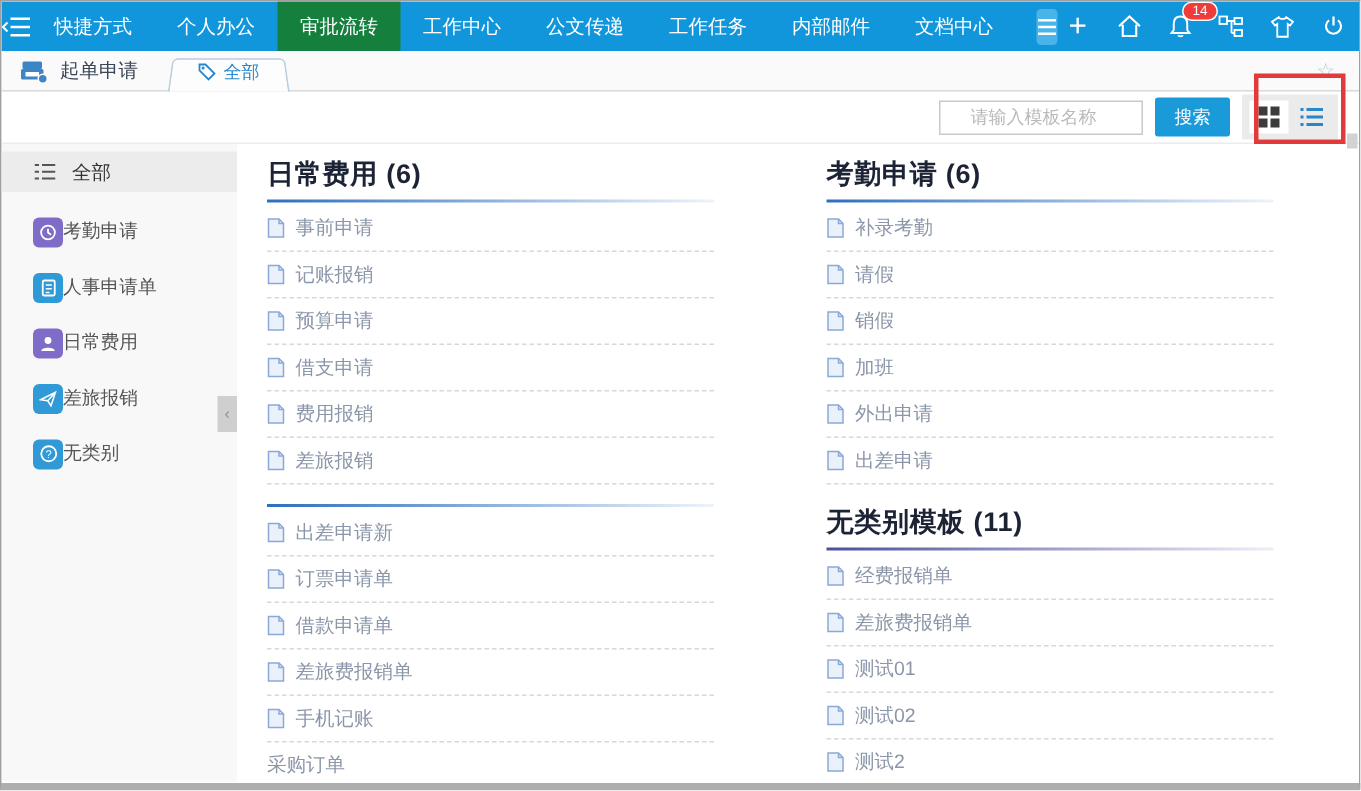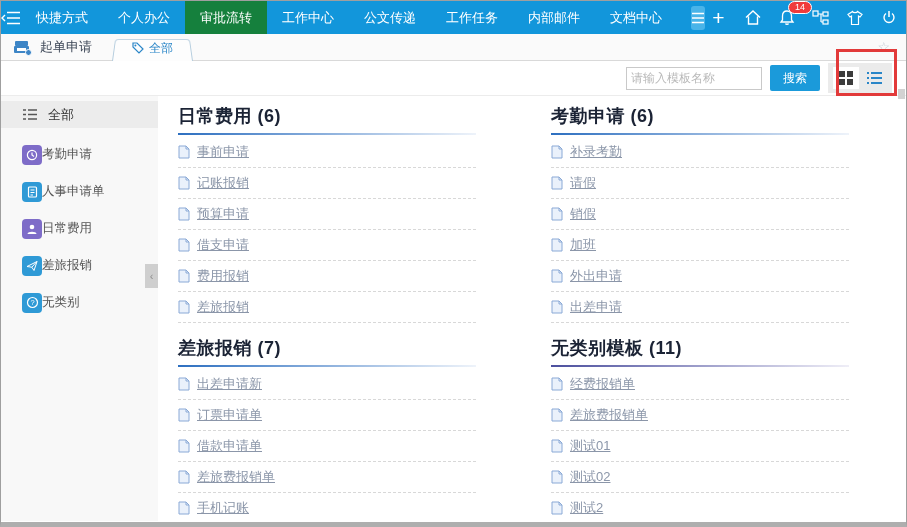--- a/index.html
+++ b/index.html
@@ -34,21 +34,21 @@
                  background: #fdfdfd; border: 1px solid #b5cdde; border-bottom: none;
                  border-radius: 4px 4px 0 0; transform: perspective(20px) rotateX(4deg);
                  transform-origin: 50% 100%; }
   .tab > * { position: relative; }
   .tab-label { font-size: 12px; color: #2a86c8; }
   .fav-star { position: absolute; right: 16px; top: 5px; color: #bfc9d4; font-size: 14px; cursor: pointer; }
 
   
   .toolbar { height: 35px; border-bottom: 1px solid #ececec; display: flex; align-items: center;
              justify-content: flex-end; padding-right: 14px; gap: 8px; background: #fff; }
-  .search-input { width: 136px; height: 23px; border: 1px solid #c9c9c9; font-size: 12px; padding: 0 4px;
+  .search-input { width: 136px; height: 23px; border: 1px solid #c9c9c9; font-size: 12px; padding: 0 20px;
                   color: #666; outline: none; font-family: "Liberation Sans", sans-serif; }
   .search-input::placeholder { color: #b9b9b9; }
   .search-btn { height: 26px; padding: 0 13px; background: #1b9ada; color: #fff; font-size: 12px;
                 border: none; border-radius: 2px; cursor: pointer; font-family: Liberation Mono, monospace; }
   .view-toggle { background: #ebebeb; padding: 4px 5px; display: flex; gap: 2px; }
   .vt-btn { width: 26px; height: 22px; display: flex; align-items: center; justify-content: center; cursor: pointer; }
   .vt-grid { background: #fff; }
   .grid-ic { display: grid; grid-template-columns: 6px 6px; grid-template-rows: 6px 6px; gap: 2px; }
   .grid-ic span { background: #3c3c3c; }
   .list-ic { display: flex; flex-direction: column; gap: 3px; }
@@ -73,21 +73,21 @@
   .side-collapse { position: absolute; right: 0; top: 168px; width: 13px; height: 24px; background: #cfcfcf;
                    color: #909090; display: flex; align-items: center; justify-content: center;
                    font-size: 11px; cursor: pointer; }
 
   .main { flex: 1; padding: 8px 0 0 20px; overflow: hidden; }
   .sections-grid { display: grid; grid-template-columns: 298px 298px; column-gap: 75px; row-gap: 13px; }
   .section h2 { font-size: 18px; font-weight: bold; color: #1b2335; padding-bottom: 5px; letter-spacing: 0.5px; }
   .sec-underline { height: 2px; background: linear-gradient(to right, #2d6fc0, #eef3fa); margin-bottom: 2px; }
   .sec-purple .sec-underline { background: linear-gradient(to right, #4c4f9e, #efeef7); }
   .tpl-item { display: flex; align-items: center; gap: 7px; height: 31px;
-              border-bottom: 1px dashed #d8d8d8; font-size: 13px; color: #8b96a9; cursor: pointer; text-decoration: underline; }
+              border-bottom: 1px dashed #d8d8d8; font-size: 13px; color: #8b96a9; cursor: pointer; }
 </style>
 </head>
 <body>
 
 <div class="screen">
 
   <div class="topbar">
     <div class="collapse-btn">
       <svg width="20" height="16" viewBox="0 0 20 16">
         <path d="M6 2.5 H19 M6 8 H19 M6 13.5 H19" stroke="#fff" stroke-width="1.6"></path>
@@ -345,21 +345,20 @@
           <div class="tpl-item">
             <svg width="12" height="14" viewBox="0 0 12 14">
                 <path d="M1 1 H8 L11 4 V13 H1 Z" fill="#eaf1fb" stroke="#8aa9d6"></path>
                 <path d="M8 1 V4 H11" fill="none" stroke="#8aa9d6"></path>
               </svg>
             <span>出差申请</span>
           </div>
         </div>
 
         <div class="section">
-          <h2>差旅报销 (7)</h2>
           <div class="sec-underline"></div>
           <div class="tpl-item">
             <svg width="12" height="14" viewBox="0 0 12 14">
                 <path d="M1 1 H8 L11 4 V13 H1 Z" fill="#eaf1fb" stroke="#8aa9d6"></path>
                 <path d="M8 1 V4 H11" fill="none" stroke="#8aa9d6"></path>
               </svg>
             <span>出差申请新</span>
           </div>
           <div class="tpl-item">
             <svg width="12" height="14" viewBox="0 0 12 14">

